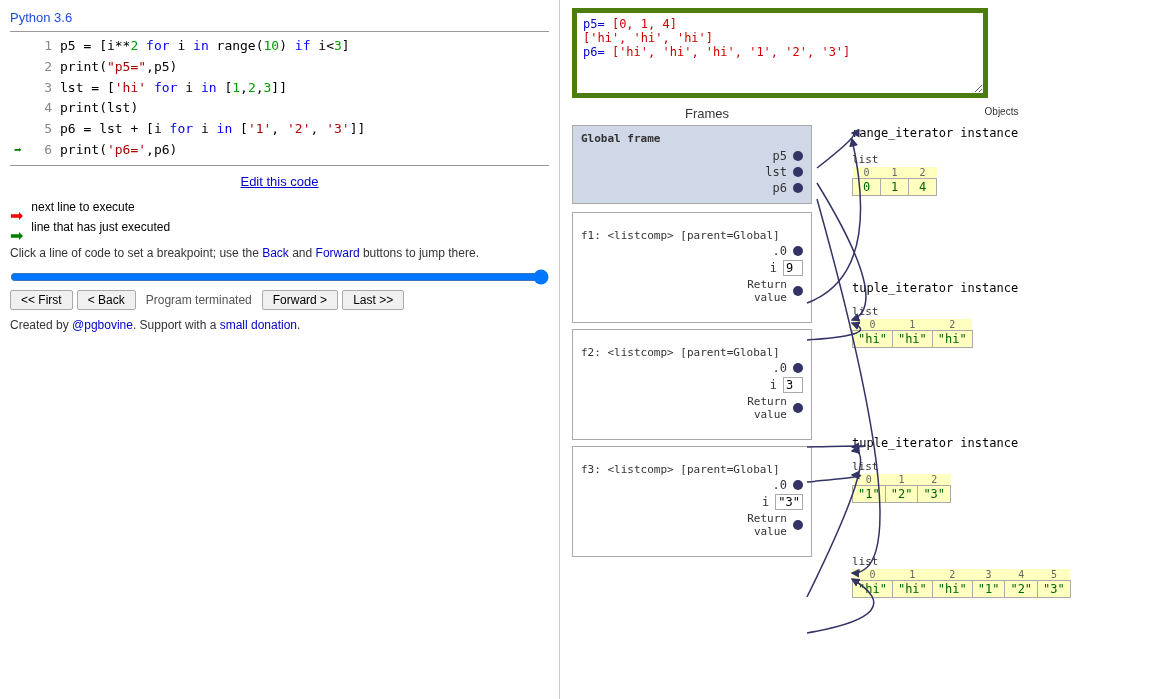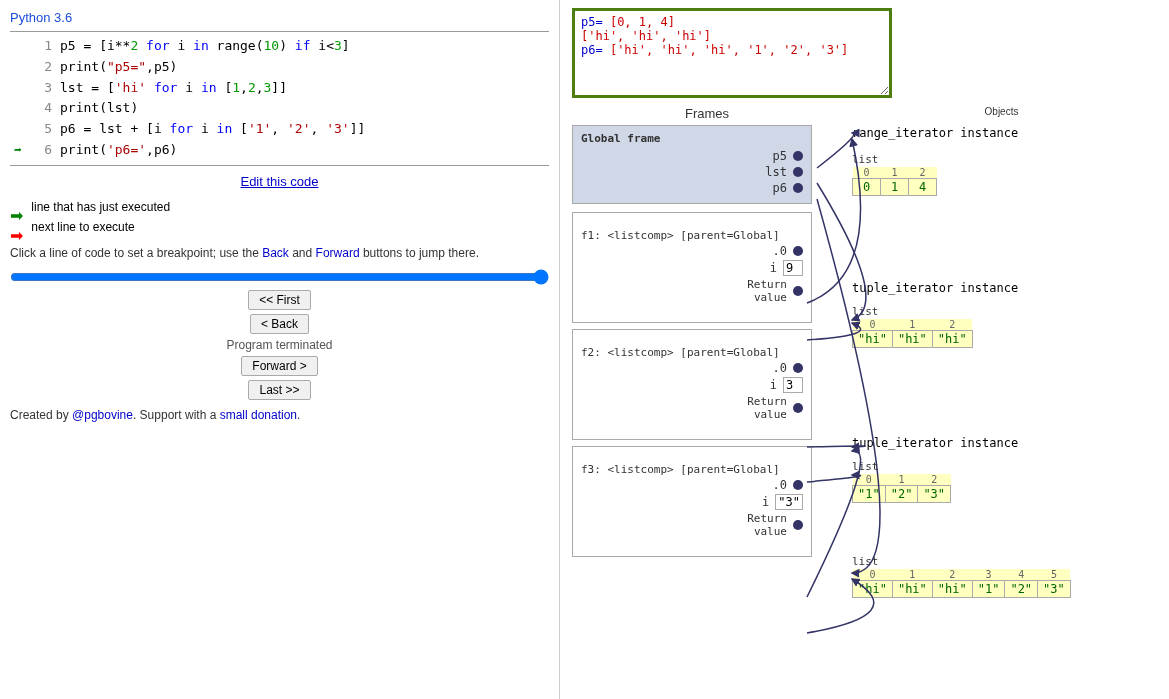--- a/index.html
+++ b/index.html
@@ -122,21 +122,20 @@
     .slider-container input[type=range] {
       flex: 1;
       height: 14px;
     }
 
     .nav-buttons {
       display: flex;
       align-items: center;
       gap: 4px;
       margin: 6px 0;
-      flex-direction: column;
     }
 
     .nav-buttons button {
       padding: 2px 10px;
       font-size: 12px;
       border: 1px solid #aaa;
       background: #f0f0f0;
       cursor: pointer;
       border-radius: 2px;
     }
@@ -164,26 +163,26 @@
       overflow-x: auto;
     }
 
     .output-label {
       font-size: 11px;
       color: #666;
       margin-bottom: 3px;
     }
 
     .output-box {
-      border: 3px solid #4d7c0f;
+      border: 5px solid #4d7c0f;
       background: #fff;
       font-family: monospace;
       font-size: 12px;
       padding: 4px 6px;
-      width: 320px;
+      width: 416px;
       height: 90px;
       resize: both;
       overflow: auto;
       margin-bottom: 8px;
       color: #333;
     }
 
     
     .viz-area {
       position: relative;
@@ -375,26 +374,26 @@
       <span class="line-arrow" style="color:green;">➡</span>
       <span class="line-num">6</span>
       <span class="line-code"><span class="fn">print</span>(<span class="str">'p6='</span>,<span class="var">p6</span>)</span>
     </div>
   </div>
 
   <a class="edit-link">Edit this code</a>
 
   <div class="legend">
     <div>
+      <span class="legend-arrow-red">➡</span>
+      <span>next line to execute</span>
+    </div>
+    <div>
       <span class="legend-arrow-green">➡</span>
       <span>line that has just executed</span>
-    </div>
-    <div>
-      <span class="legend-arrow-red">➡</span>
-      <span>next line to execute</span>
     </div>
   </div>
 
   <div class="breakpoint-hint">
     Click a line of code to set a breakpoint; use the <a>Back</a> and <a>Forward</a> buttons to jump there.
   </div>
 
   <div class="slider-container">
     <input type="range" min="0" max="100" value="100" style="">
   </div>

